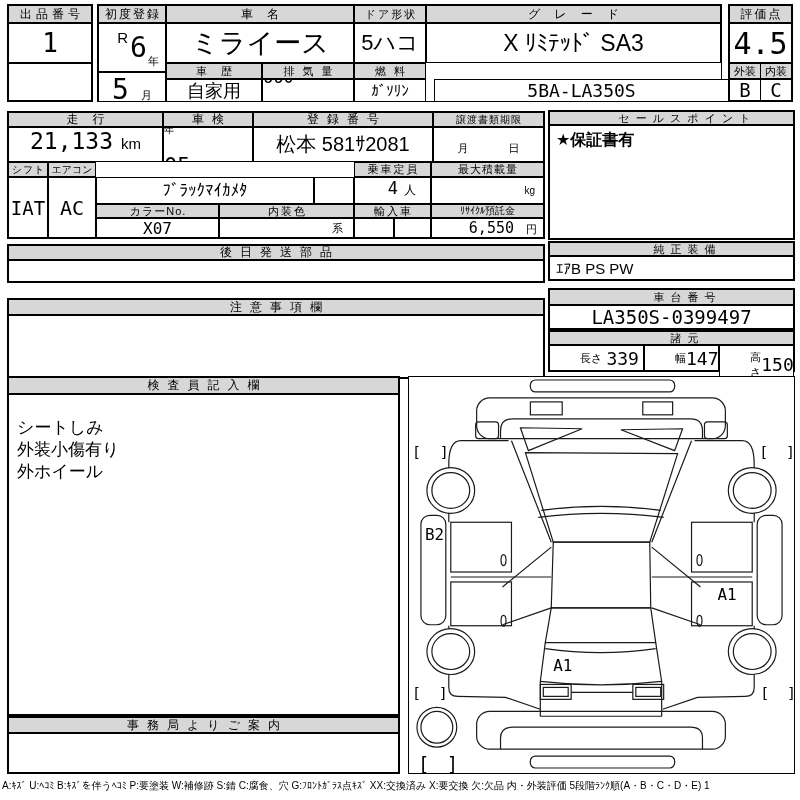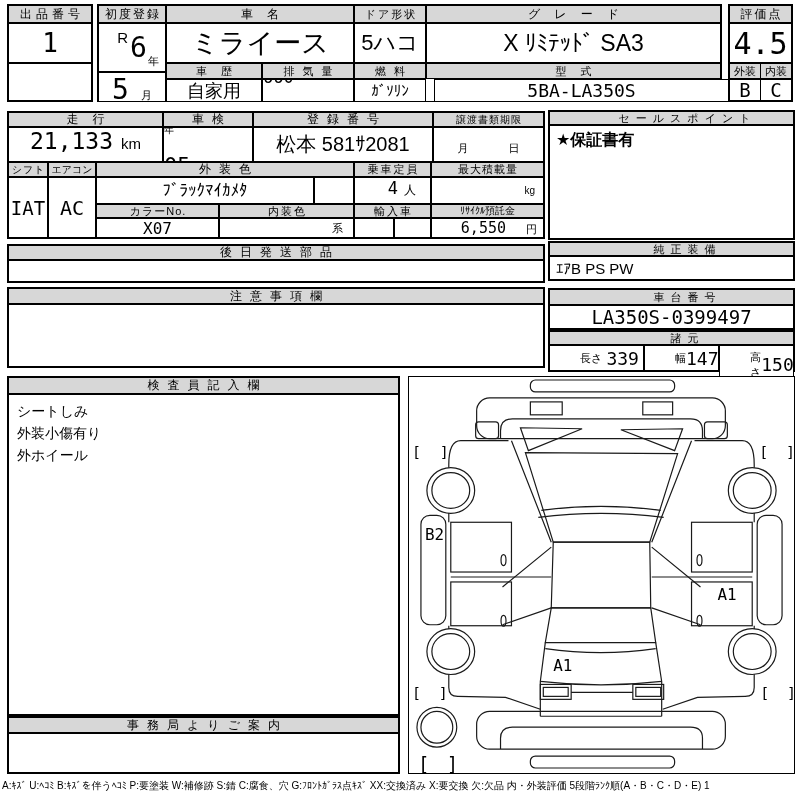--- a/index.html
+++ b/index.html
@@ -21,21 +21,21 @@
   .mono { font-family:"DejaVu Sans Mono","Liberation Mono",monospace; }
   .left  { justify-content:flex-start;padding-left:24px; }
   .right { justify-content:flex-end; }
   .topleft { align-items:flex-start; justify-content:flex-start; }
   .u10 { font-size:10px; } .u11 { font-size:11px; } .u12 { font-size:12px; } .u15 { font-size:15px; }
   .base { align-items:baseline; }
   .g4 { gap:16px;flex-direction:column; } .g8 { gap:8px; } .g12 { gap:12px; }
   .era { font-size:15px; align-self:flex-start; margin-top:5px; margin-right:2px; }
   .corner-unit { position:absolute; right:6px; bottom:2px; font-size:11px; }
   .insp { flex-direction:column; align-items:flex-start; justify-content:flex-start;
-          padding:5px 8px; font-size:14px; line-height:22px; }
+          padding:22px 8px; font-size:17px; line-height:22px; }
   .salespoint { font-weight:bold; font-size:16px; padding:4px 6px; }
   .equip { font-size:15px; padding-left:6px; }
   .spec-label { font-size:11px; padding-left:6px; }
   .spec-val { flex:1; text-align:center; font-size:18px;
               font-family:"DejaVu Sans Mono","Liberation Mono",monospace; }
   #legend { position:absolute; left:2px; top:779px; width:796px; height:18px;
             font-size:10px; white-space:nowrap; overflow:hidden; }
   #diagram { position:absolute; left:408px; top:376px; width:387px; height:398px;
              border:1px solid #000; background:#fff; }
   #diagram svg { position:absolute; inset:0; width:100%; height:100%; }
@@ -77,21 +77,20 @@
       <span class="u10">cc</span>
     </div>
 
     <div class="cell hd ls2 fs11" style="left:256px;top:0;width:72px;height:18px">ドア形状</div>
     <div class="cell" style="left:256px;top:18px;width:72px;height:40px;font-size:22px">5ハコ</div>
     <div class="cell hd ls8 fs11" style="left:256px;top:58px;width:72px;height:16px">燃料</div>
     <div class="cell" style="left:256px;top:74px;width:72px;height:23px;font-size:15px">ｶﾞｿﾘﾝ</div>
 
     <div class="cell hd ls14" style="left:328px;top:0;width:295px;height:18px">グレード</div>
     <div class="cell" style="left:328px;top:18px;width:295px;height:40px;font-size:23px">X ﾘﾐﾃｯﾄﾞ SA3</div>
-    <div class="cell hd ls14 fs11" style="left:328px;top:58px;width:295px;height:16px">型式</div>
     <div class="cell mono" style="left:336px;top:74px;width:295px;height:23px;font-size:18px">5BA-LA350S</div>
   </div>
 
   <div class="sec" style="left:728px;top:4px;width:65px;height:98px">
     <div class="cell hd ls2 fs12" style="left:0;top:0;width:63px;height:18px">評価点</div>
     <div class="cell mono" style="left:0;top:18px;width:63px;height:40px;font-size:30px">4.5</div>
     <div class="cell hd ls0 fs11" style="left:0;top:58px;width:32px;height:16px">外装</div>
     <div class="cell hd ls0 fs11" style="left:31px;top:58px;width:32px;height:16px">内装</div>
     <div class="cell mono" style="left:0;top:74px;width:32px;height:22px;font-size:19px">B</div>
     <div class="cell mono" style="left:31px;top:74px;width:32px;height:22px;font-size:19px">C</div>
@@ -114,21 +113,20 @@
       <span class="u10">月</span>
     </div>
     <div class="cell" style="left:245px;top:15px;width:180px;height:35px;font-size:20px">松本 581ｻ2081</div>
     <div class="cell" style="left:425px;top:15px;width:111px;height:35px;gap:40px;align-items:flex-end;padding-bottom:5px;font-size:11px">
       <span>月</span>
       <span>日</span>
     </div>
 
     <div class="cell hd ls1 fs10" style="left:0;top:50px;width:40px;height:15px">シフト</div>
     <div class="cell hd ls0 fs10" style="left:40px;top:50px;width:48px;height:15px">エアコン</div>
-    <div class="cell hd ls8" style="left:88px;top:50px;width:258px;height:15px">外装色</div>
     <div class="cell hd ls2 fs11" style="left:346px;top:50px;width:77px;height:15px">乗車定員</div>
     <div class="cell hd ls1 fs11" style="left:423px;top:50px;width:113px;height:15px">最大積載量</div>
 
     <div class="cell mono" style="left:0;top:65px;width:40px;height:61px;font-size:19px">IAT</div>
     <div class="cell mono" style="left:40px;top:65px;width:48px;height:61px;font-size:20px">AC</div>
     <div class="cell" style="left:88px;top:65px;width:218px;height:27px;font-size:17px">ﾌﾞﾗｯｸﾏｲｶﾒﾀ</div>
     <div class="cell" style="left:306px;top:65px;width:40px;height:27px"></div>
     <div class="cell right base" style="left:346px;top:65px;width:77px;height:27px;padding-right:14px;gap:6px">
       <span class="mono" style="font-size:17px">4</span>
       <span class="u12">人</span>
@@ -141,32 +139,32 @@
     <div class="cell hd ls2 fs11" style="left:211px;top:92px;width:135px;height:14px">内装色</div>
     <div class="cell hd ls2 fs11" style="left:346px;top:92px;width:77px;height:14px">輸入車</div>
     <div class="cell hd ls0 fs10" style="left:423px;top:92px;width:113px;height:14px">ﾘｻｲｸﾙ預託金</div>
 
     <div class="cell mono" style="left:88px;top:106px;width:123px;height:20px;font-size:16px">X07</div>
     <div class="cell right" style="left:211px;top:106px;width:135px;height:20px;padding-right:10px;font-size:11px">
       <span>系</span>
     </div>
     <div class="cell" style="left:346px;top:106px;width:40px;height:20px"></div>
     <div class="cell" style="left:386px;top:106px;width:37px;height:20px"></div>
-    <div class="cell right base" style="left:423px;top:106px;width:113px;height:20px;padding-right:6px;gap:20px">
+    <div class="cell right base" style="left:423px;top:106px;width:113px;height:20px;padding-right:6px;gap:12px">
       <span class="mono" style="font-size:15px">6,550</span>
       <span class="u11">円</span>
     </div>
   </div>
 
   <div class="sec" style="left:7px;top:244px;width:538px;height:39px">
     <div class="cell hd ls8" style="left:0;top:0;width:536px;height:15px">後日発送部品</div>
     <div class="cell" style="left:0;top:15px;width:536px;height:22px"></div>
   </div>
 
-  <div class="sec" style="left:7px;top:287px;width:538px;height:81px">
+  <div class="sec" style="left:7px;top:298px;width:538px;height:81px">
     <div class="cell hd ls8" style="left:0;top:0;width:536px;height:16px">注意事項欄</div>
     <div class="cell" style="left:0;top:16px;width:536px;height:63px"></div>
   </div>
 
   <div class="sec" style="left:548px;top:110px;width:247px;height:130px">
     <div class="cell hd ls6 fs11" style="left:0;top:0;width:245px;height:14px">セールスポイント</div>
     <div class="cell topleft salespoint" style="left:0;top:14px;width:245px;height:114px">★保証書有</div>
   </div>
 
   <div class="sec" style="left:548px;top:241px;width:247px;height:40px">

